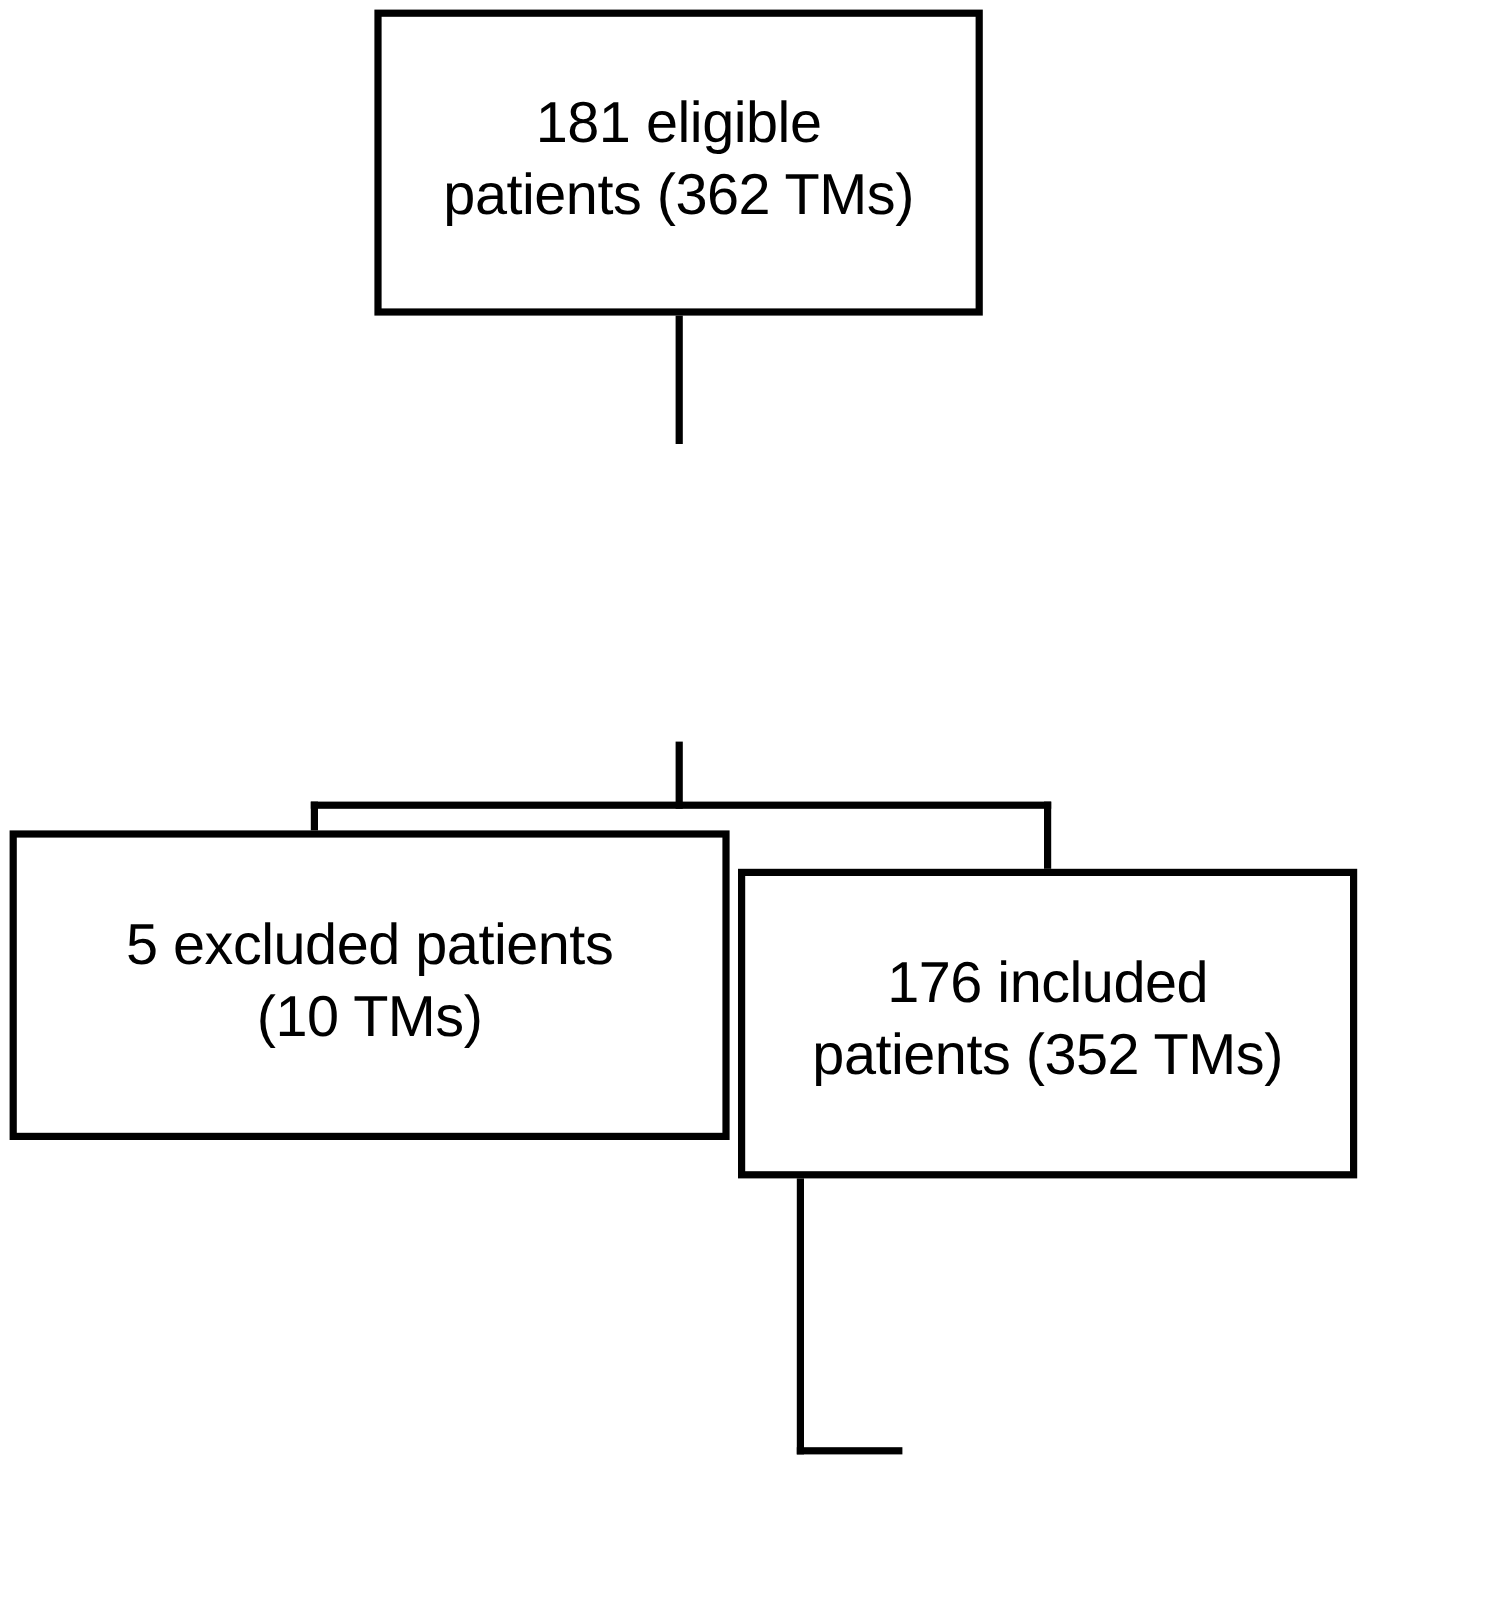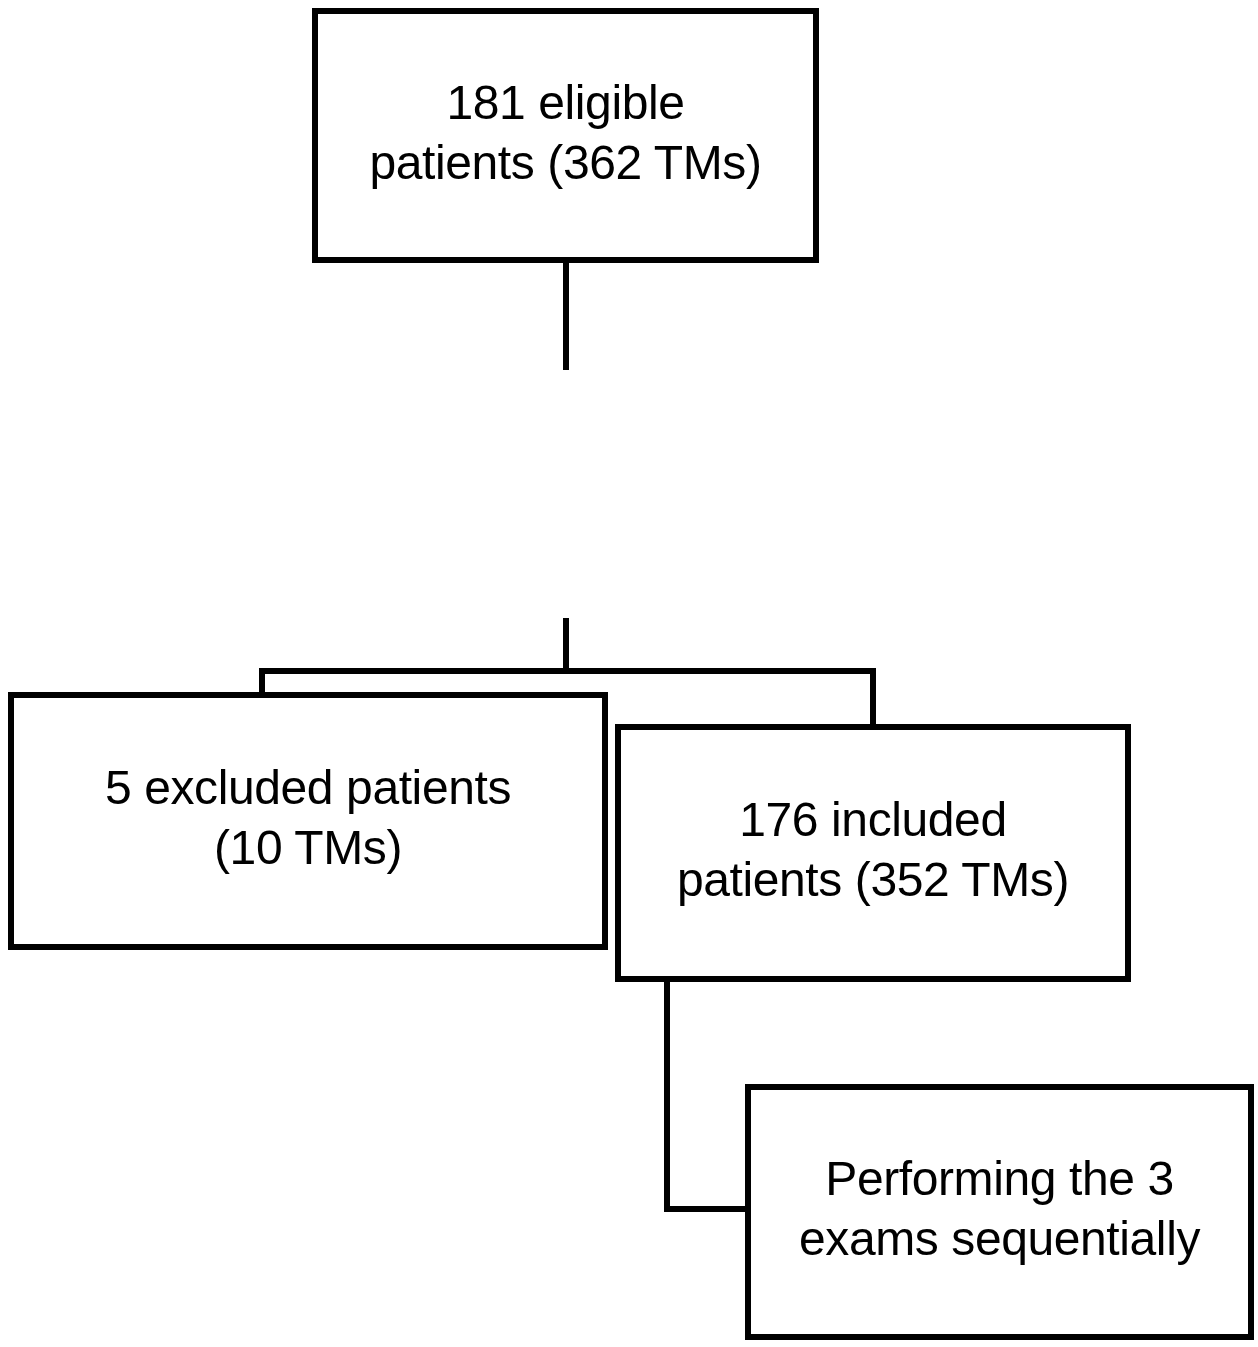--- a/index.html
+++ b/index.html
@@ -101,18 +101,14 @@
   <div class="node" id="node-excluded">
     <span class="node-label">5 excluded patients
 (10 TMs)</span>
   </div>
 
   <div class="node" id="node-included">
     <span class="node-label">176 included
 patients (352 TMs)</span>
   </div>
 
-  <div class="node" id="node-exams">
-    <span class="node-label">Performing the 3
-exams sequentially</span>
-  </div>
 
 </div>
 
 </body></html>

